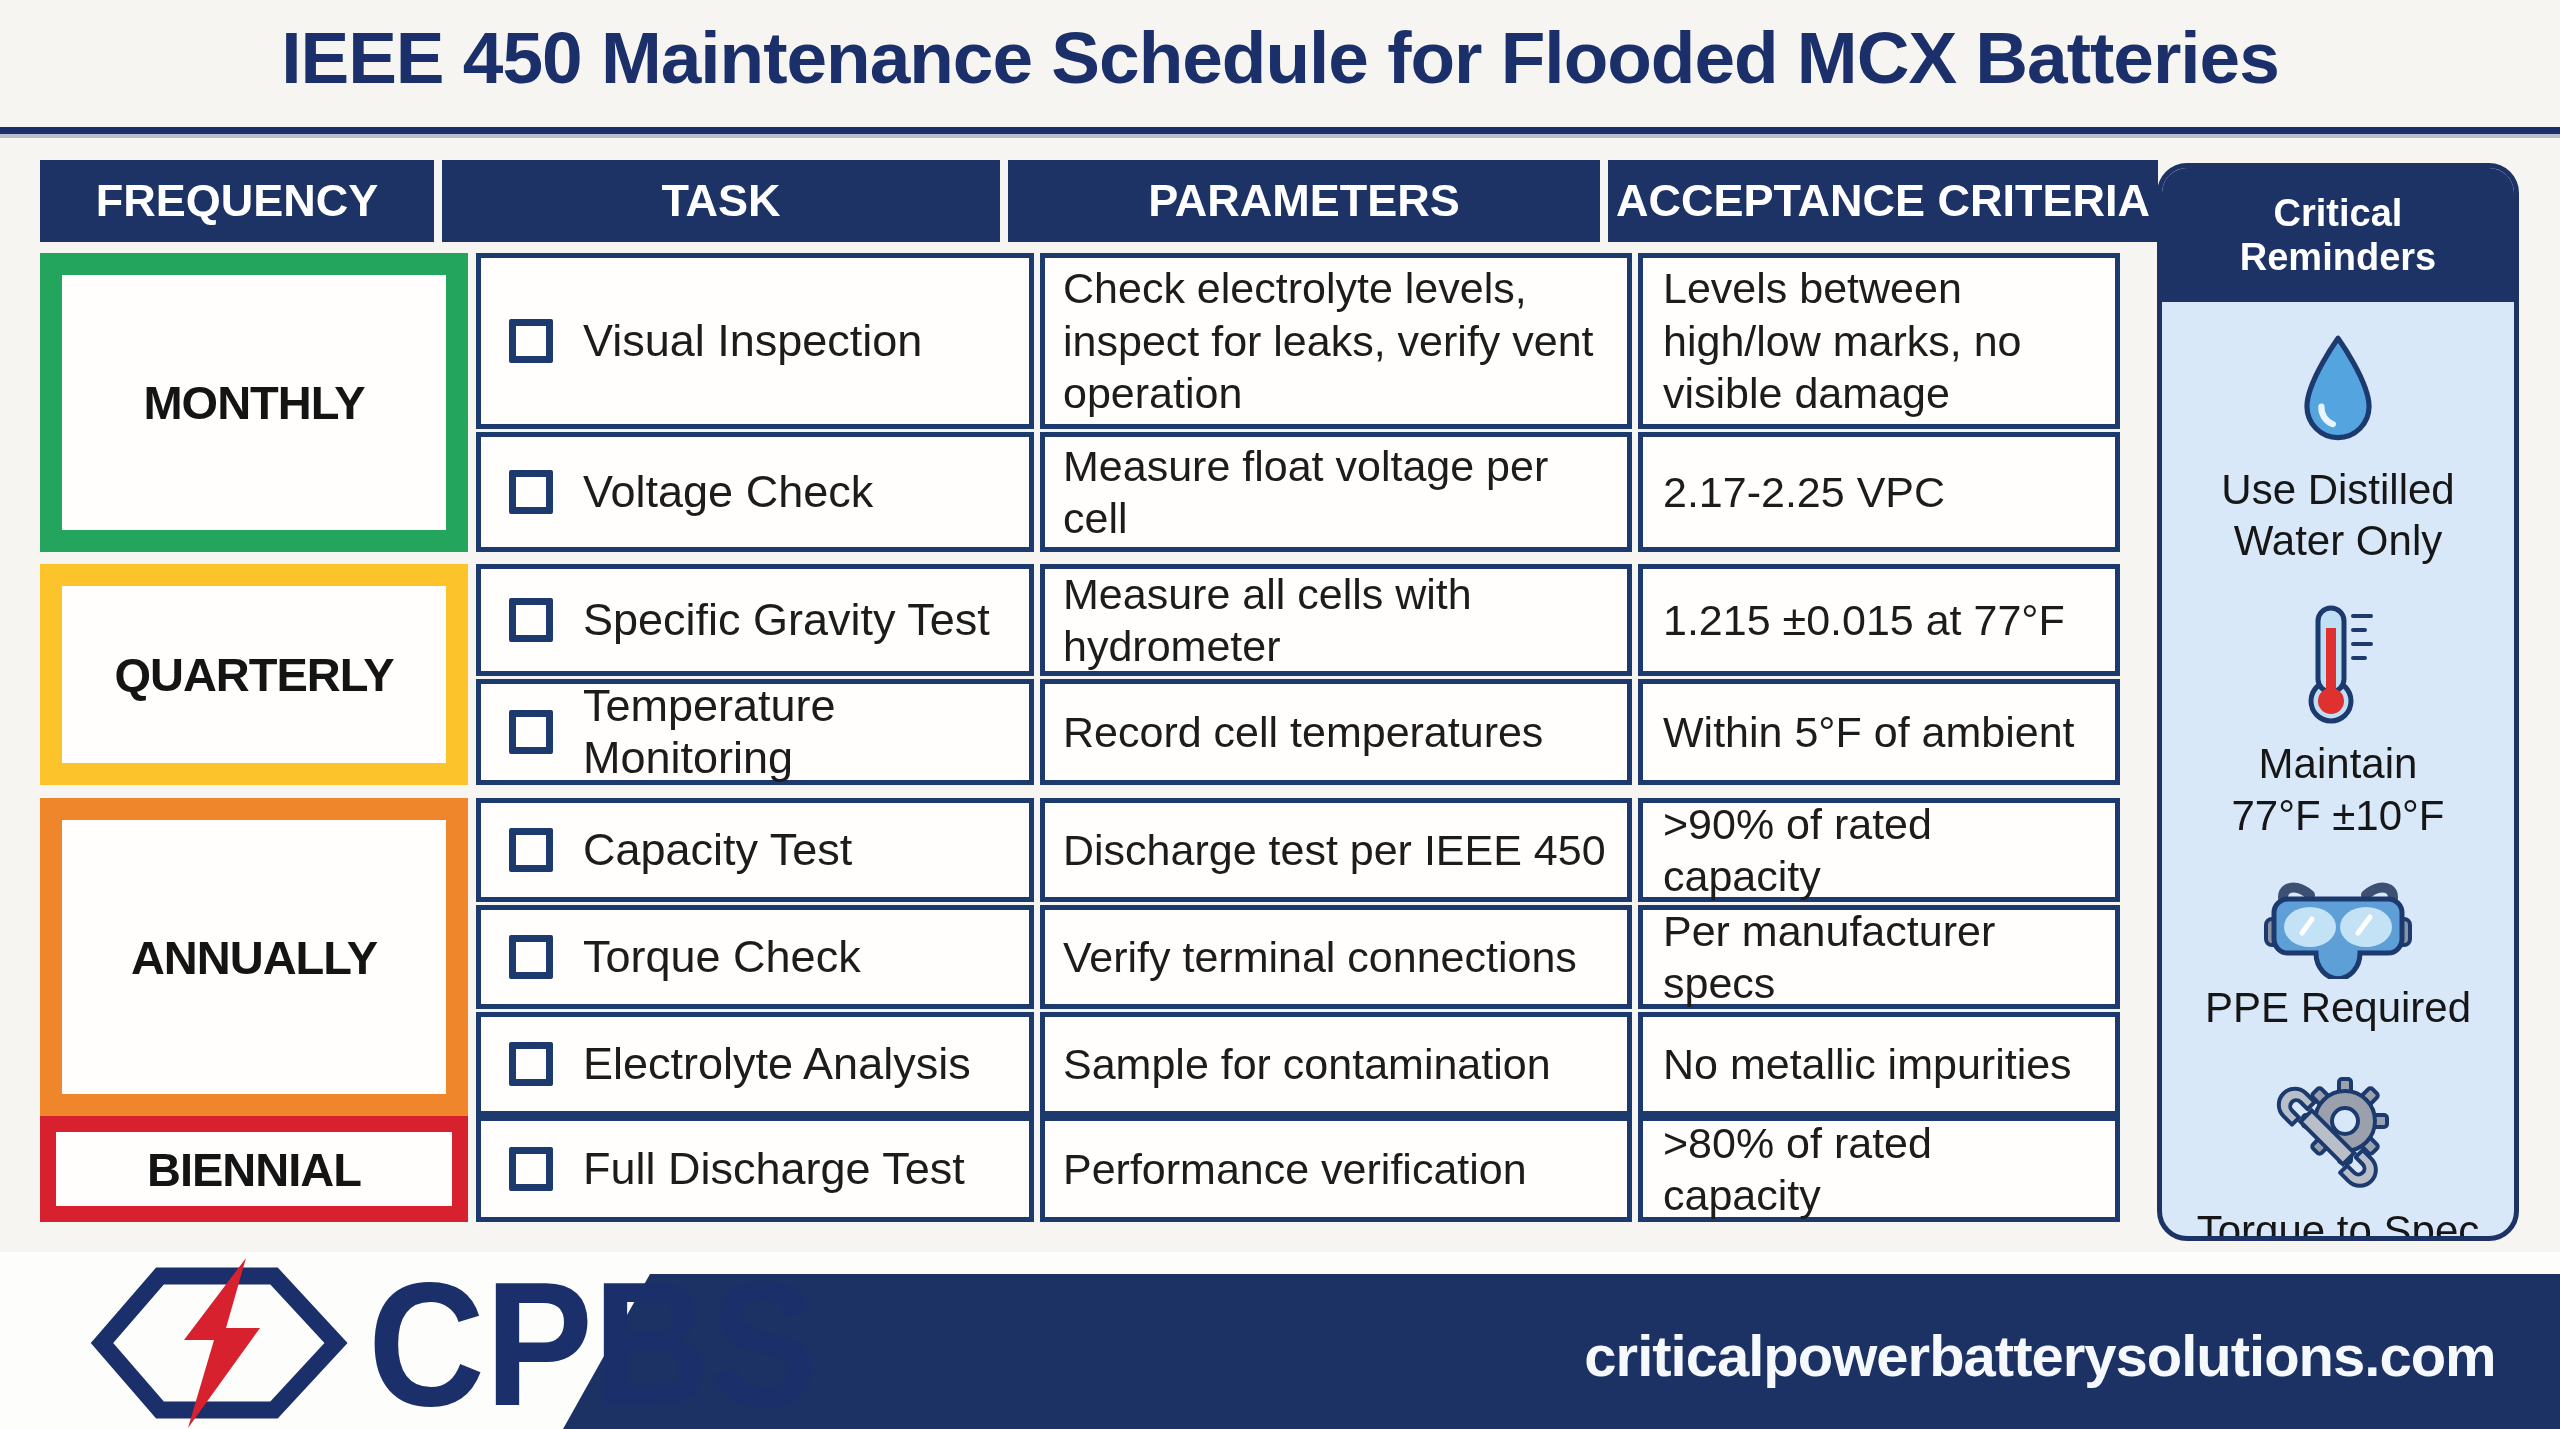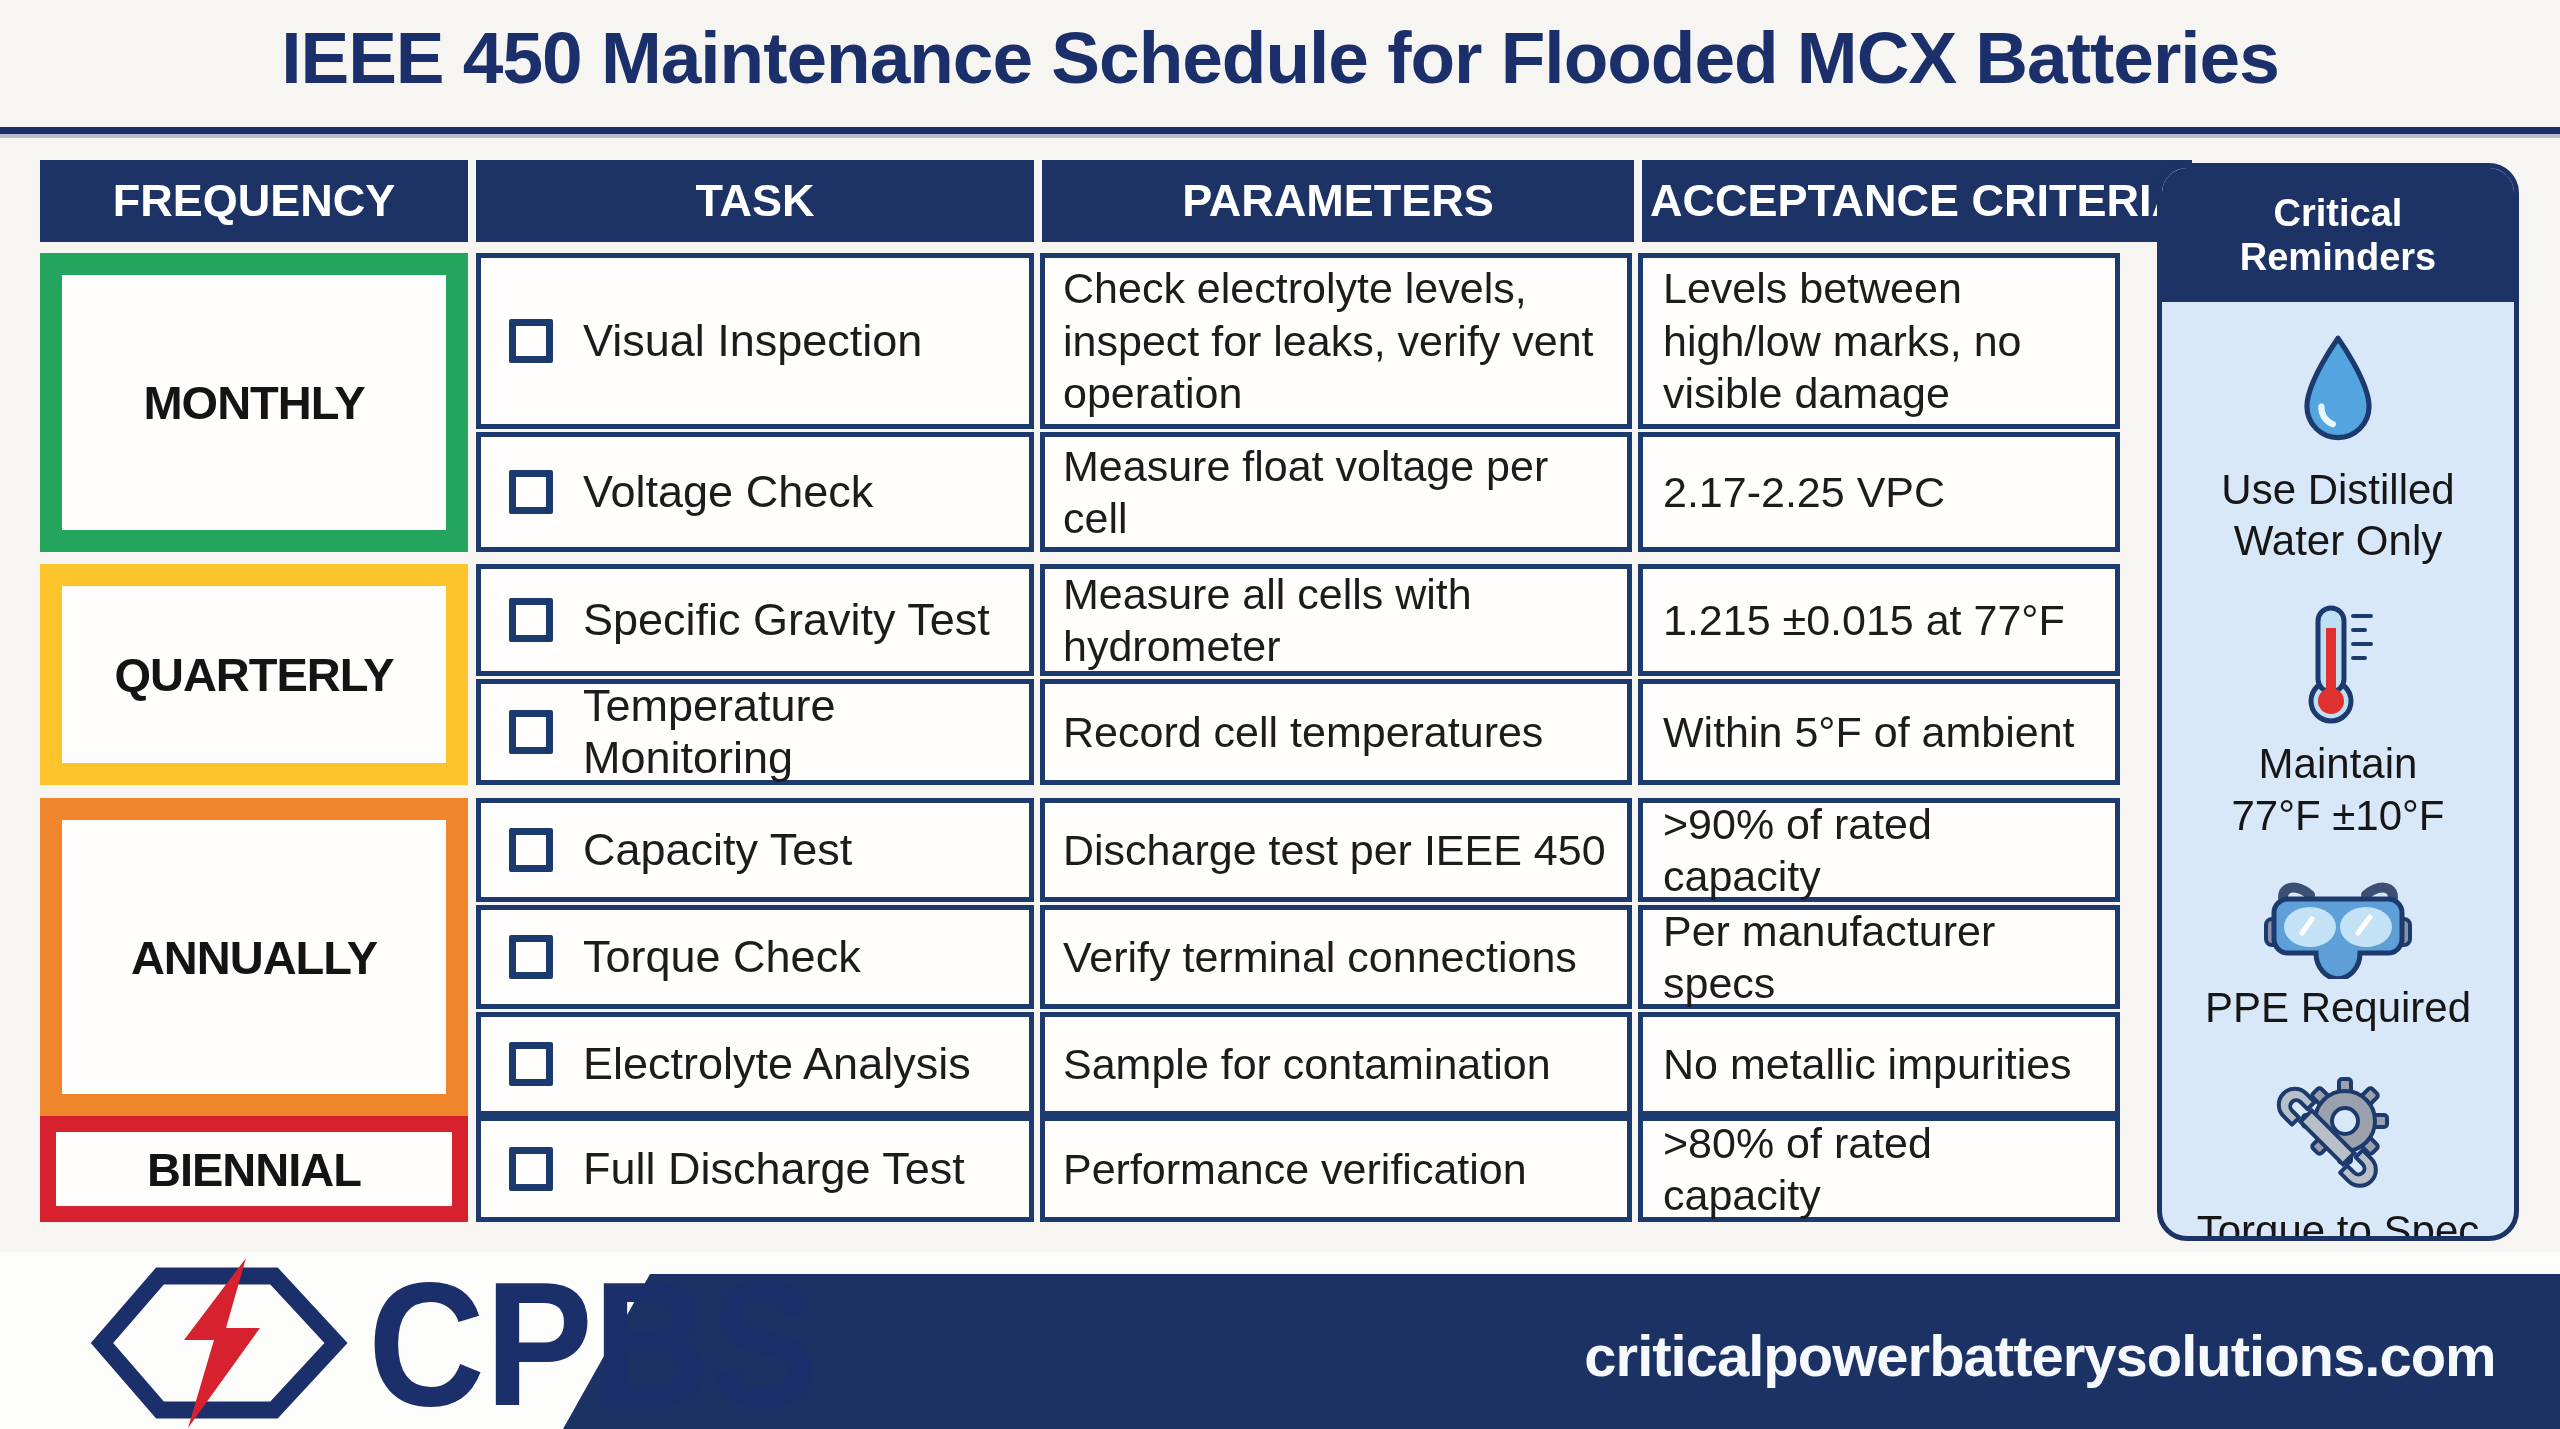--- a/index.html
+++ b/index.html
@@ -12,21 +12,21 @@
   .title { position:absolute; top:16px; left:0; width:2560px; text-align:center;
            font-size:73px; font-weight:700; letter-spacing:-1px; color:#1b2f6a; }
   .title-rule { position:absolute; top:127px; left:0; width:2560px; height:7px;
                 background:#1b2f6a; box-shadow:0 4px 0 rgba(27,47,106,.28); }
 
   
   .tablewrap { position:absolute; left:40px; top:160px; width:2080px; }
   .hrow { display:flex; gap:8px; height:82px; }
   .hcell { background:#1d3366; color:#ffffff; display:flex; align-items:center; justify-content:center;
            font-size:45px; font-weight:700; letter-spacing:0; }
-  .c-freq { width:428px; flex:none; }
+  .c-freq { width:394px; flex:none; }
   .c-task { width:558px; flex:none; }
   .c-par  { width:592px; flex:none; }
   .c-acc  { width:550px; flex:none; }
 
   .section { display:flex; gap:8px; }
   .sec-m { margin-top:11px; }
   .sec-q { margin-top:12px; }
   .sec-a { margin-top:13px; }
   .sec-b { }
 

